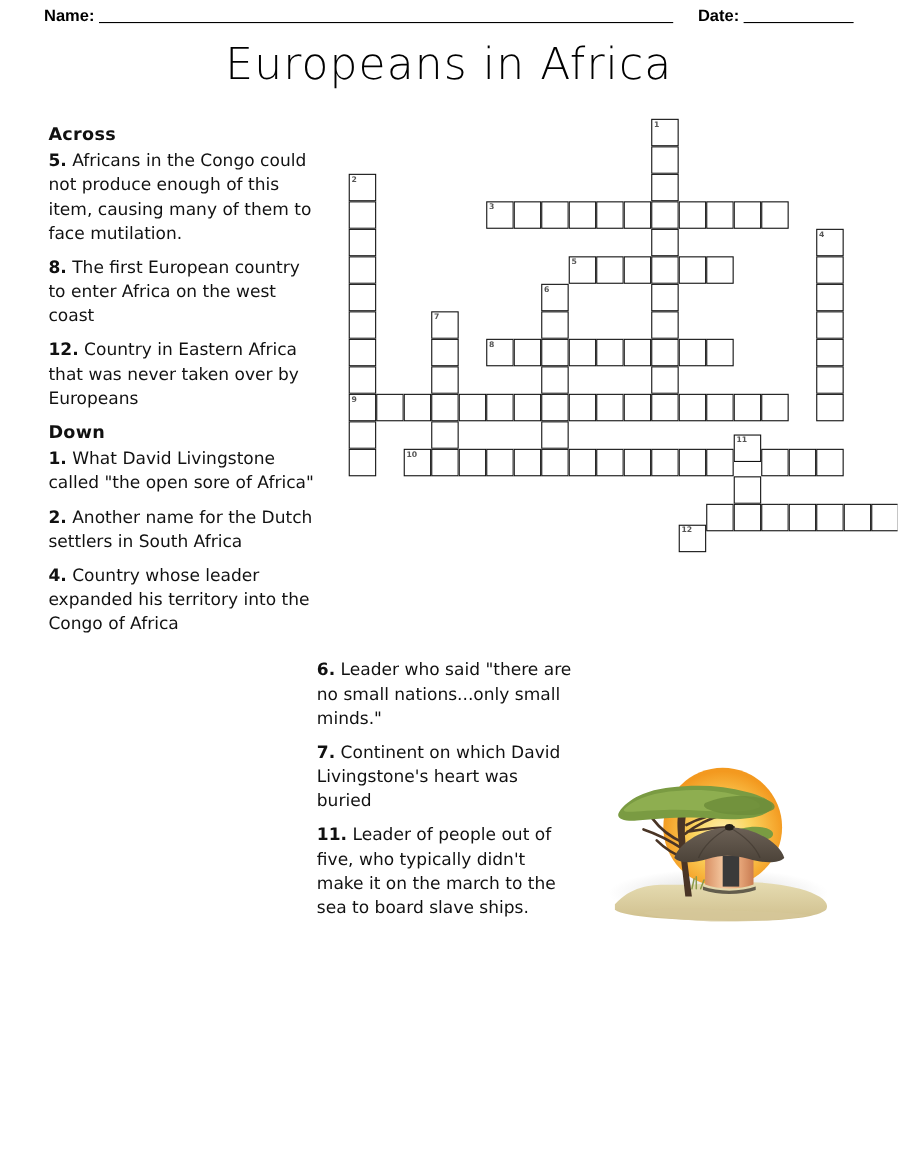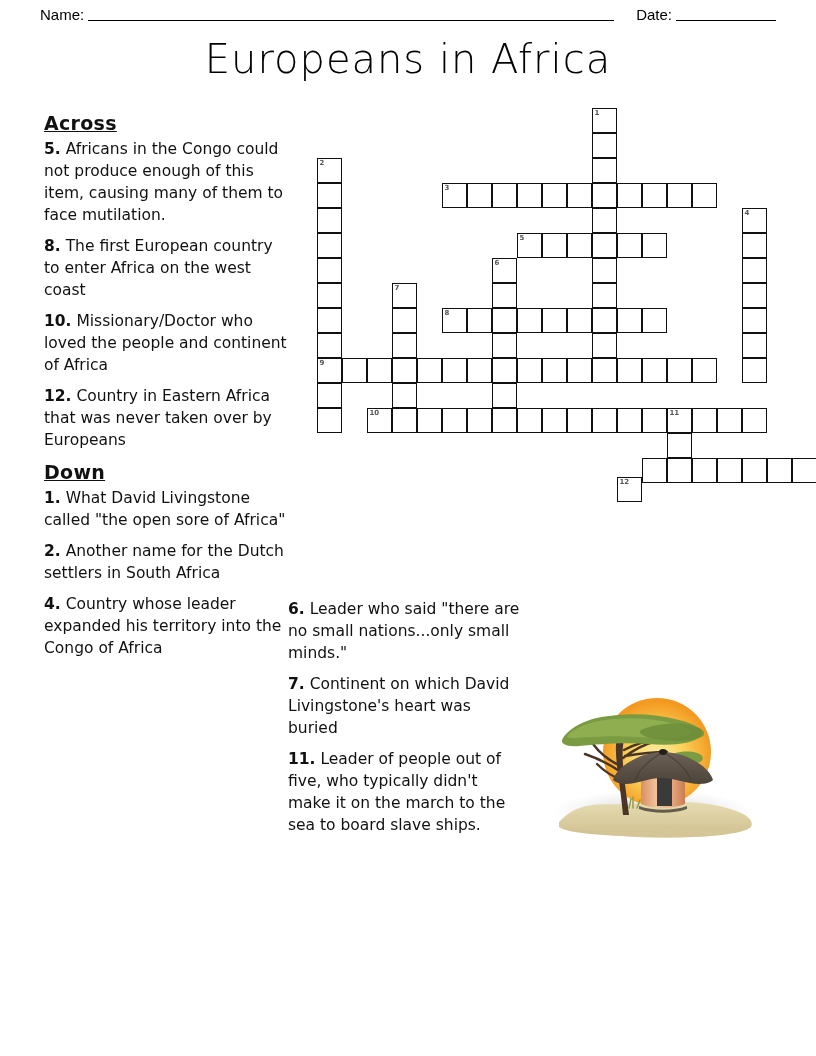--- a/index.html
+++ b/index.html
@@ -3,40 +3,40 @@
 <meta charset="utf-8">
 <style>
   html,body{margin:0;padding:0;}
   body{
     width:816px;height:1056px;background:#fff;position:relative;
     font-family:"Liberation Sans",sans-serif;overflow:hidden;
   }
   
   .hdr{position:absolute;left:40px;top:0px;width:740px;height:28px;
        display:flex;align-items:center;font-size:15px;color:#000;}
-  .hdr .lbl{font-weight:normal;}
+  .hdr .lbl{font-weight:bold;}
   .hdr .rule{border-bottom:1.5px solid #000;height:13px;margin:0 4px;}
   .rule-name{flex:1 1 auto;min-width:0;}
   .rule-date{width:100px;flex:0 0 100px;}
   .hdr .spacer{width:18px;}
 
   
   .title{
     position:absolute;left:0;top:36px;width:816px;text-align:center;
     font-family:"DejaVu Sans",sans-serif;
     font-size:40px;font-weight:300;color:#000;letter-spacing:1px;
   }
 
   
   .clue-col{position:absolute;font-family:"DejaVu Sans",sans-serif;color:#111;}
   #col-left{left:44px;top:112px;width:245px;}
   #col-right{left:288px;top:598px;width:232px;}
 
   .sec-head{
-    font-size:19px;font-weight:bold;text-decoration:underline;
+    font-size:16px;font-weight:bold;
     margin:0 0 4px 0;letter-spacing:0.3px;
   }
   .sec-head.down{margin-top:10px;}
   .clue{font-size:15.5px;line-height:1.42;margin:0 0 9px 0;}
   .clue .num{font-weight:bold;}
 
   
   #grid{position:absolute;left:317px;top:108px;width:520px;height:380px;}
   .cell{
     position:absolute;width:25px;height:25px;
@@ -66,24 +66,20 @@
 <div class="clue-col" id="col-left">
   <div class="sec-head">Across</div>
 
   <p class="clue">
     <span class="num">5.</span>
     <span>Africans in the Congo could not produce enough of this item, causing many of them to face mutilation.</span>
   </p>
   <p class="clue">
     <span class="num">8.</span>
     <span>The first European country to enter Africa on the west coast</span>
-  </p>
-  <p class="clue">
-    <span class="num">10.</span>
-    <span>Missionary/Doctor who loved the people and continent of Africa</span>
   </p>
   <p class="clue">
     <span class="num">12.</span>
     <span>Country in Eastern Africa that was never taken over by Europeans</span>
   </p>
 
   <div class="sec-head down">Down</div>
 
   <p class="clue">
     <span class="num">1.</span>
@@ -214,21 +210,21 @@
     <div class="cell" style="left: 100px; top: 300px;"></div>
     <div class="cell" style="left: 125px; top: 300px;"></div>
     <div class="cell" style="left: 150px; top: 300px;"></div>
     <div class="cell" style="left: 175px; top: 300px;"></div>
     <div class="cell" style="left: 200px; top: 300px;"></div>
     <div class="cell" style="left: 225px; top: 300px;"></div>
     <div class="cell" style="left: 250px; top: 300px;"></div>
     <div class="cell" style="left: 275px; top: 300px;"></div>
     <div class="cell" style="left: 300px; top: 300px;"></div>
     <div class="cell" style="left: 325px; top: 300px;"></div>
-    <div class="cell" style="left: 350px; top: 300px;">
+    <div class="cell" style="left: 350px; top: 287px;">
       <span class="n">11</span>
     </div>
     <div class="cell" style="left: 375px; top: 300px;"></div>
     <div class="cell" style="left: 400px; top: 300px;"></div>
     <div class="cell" style="left: 425px; top: 300px;"></div>
     <div class="cell" style="left: 350px; top: 325px;"></div>
     <div class="cell" style="left: 300px; top: 369px;">
       <span class="n">12</span>
     </div>
     <div class="cell" style="left: 325px; top: 350px;"></div>

